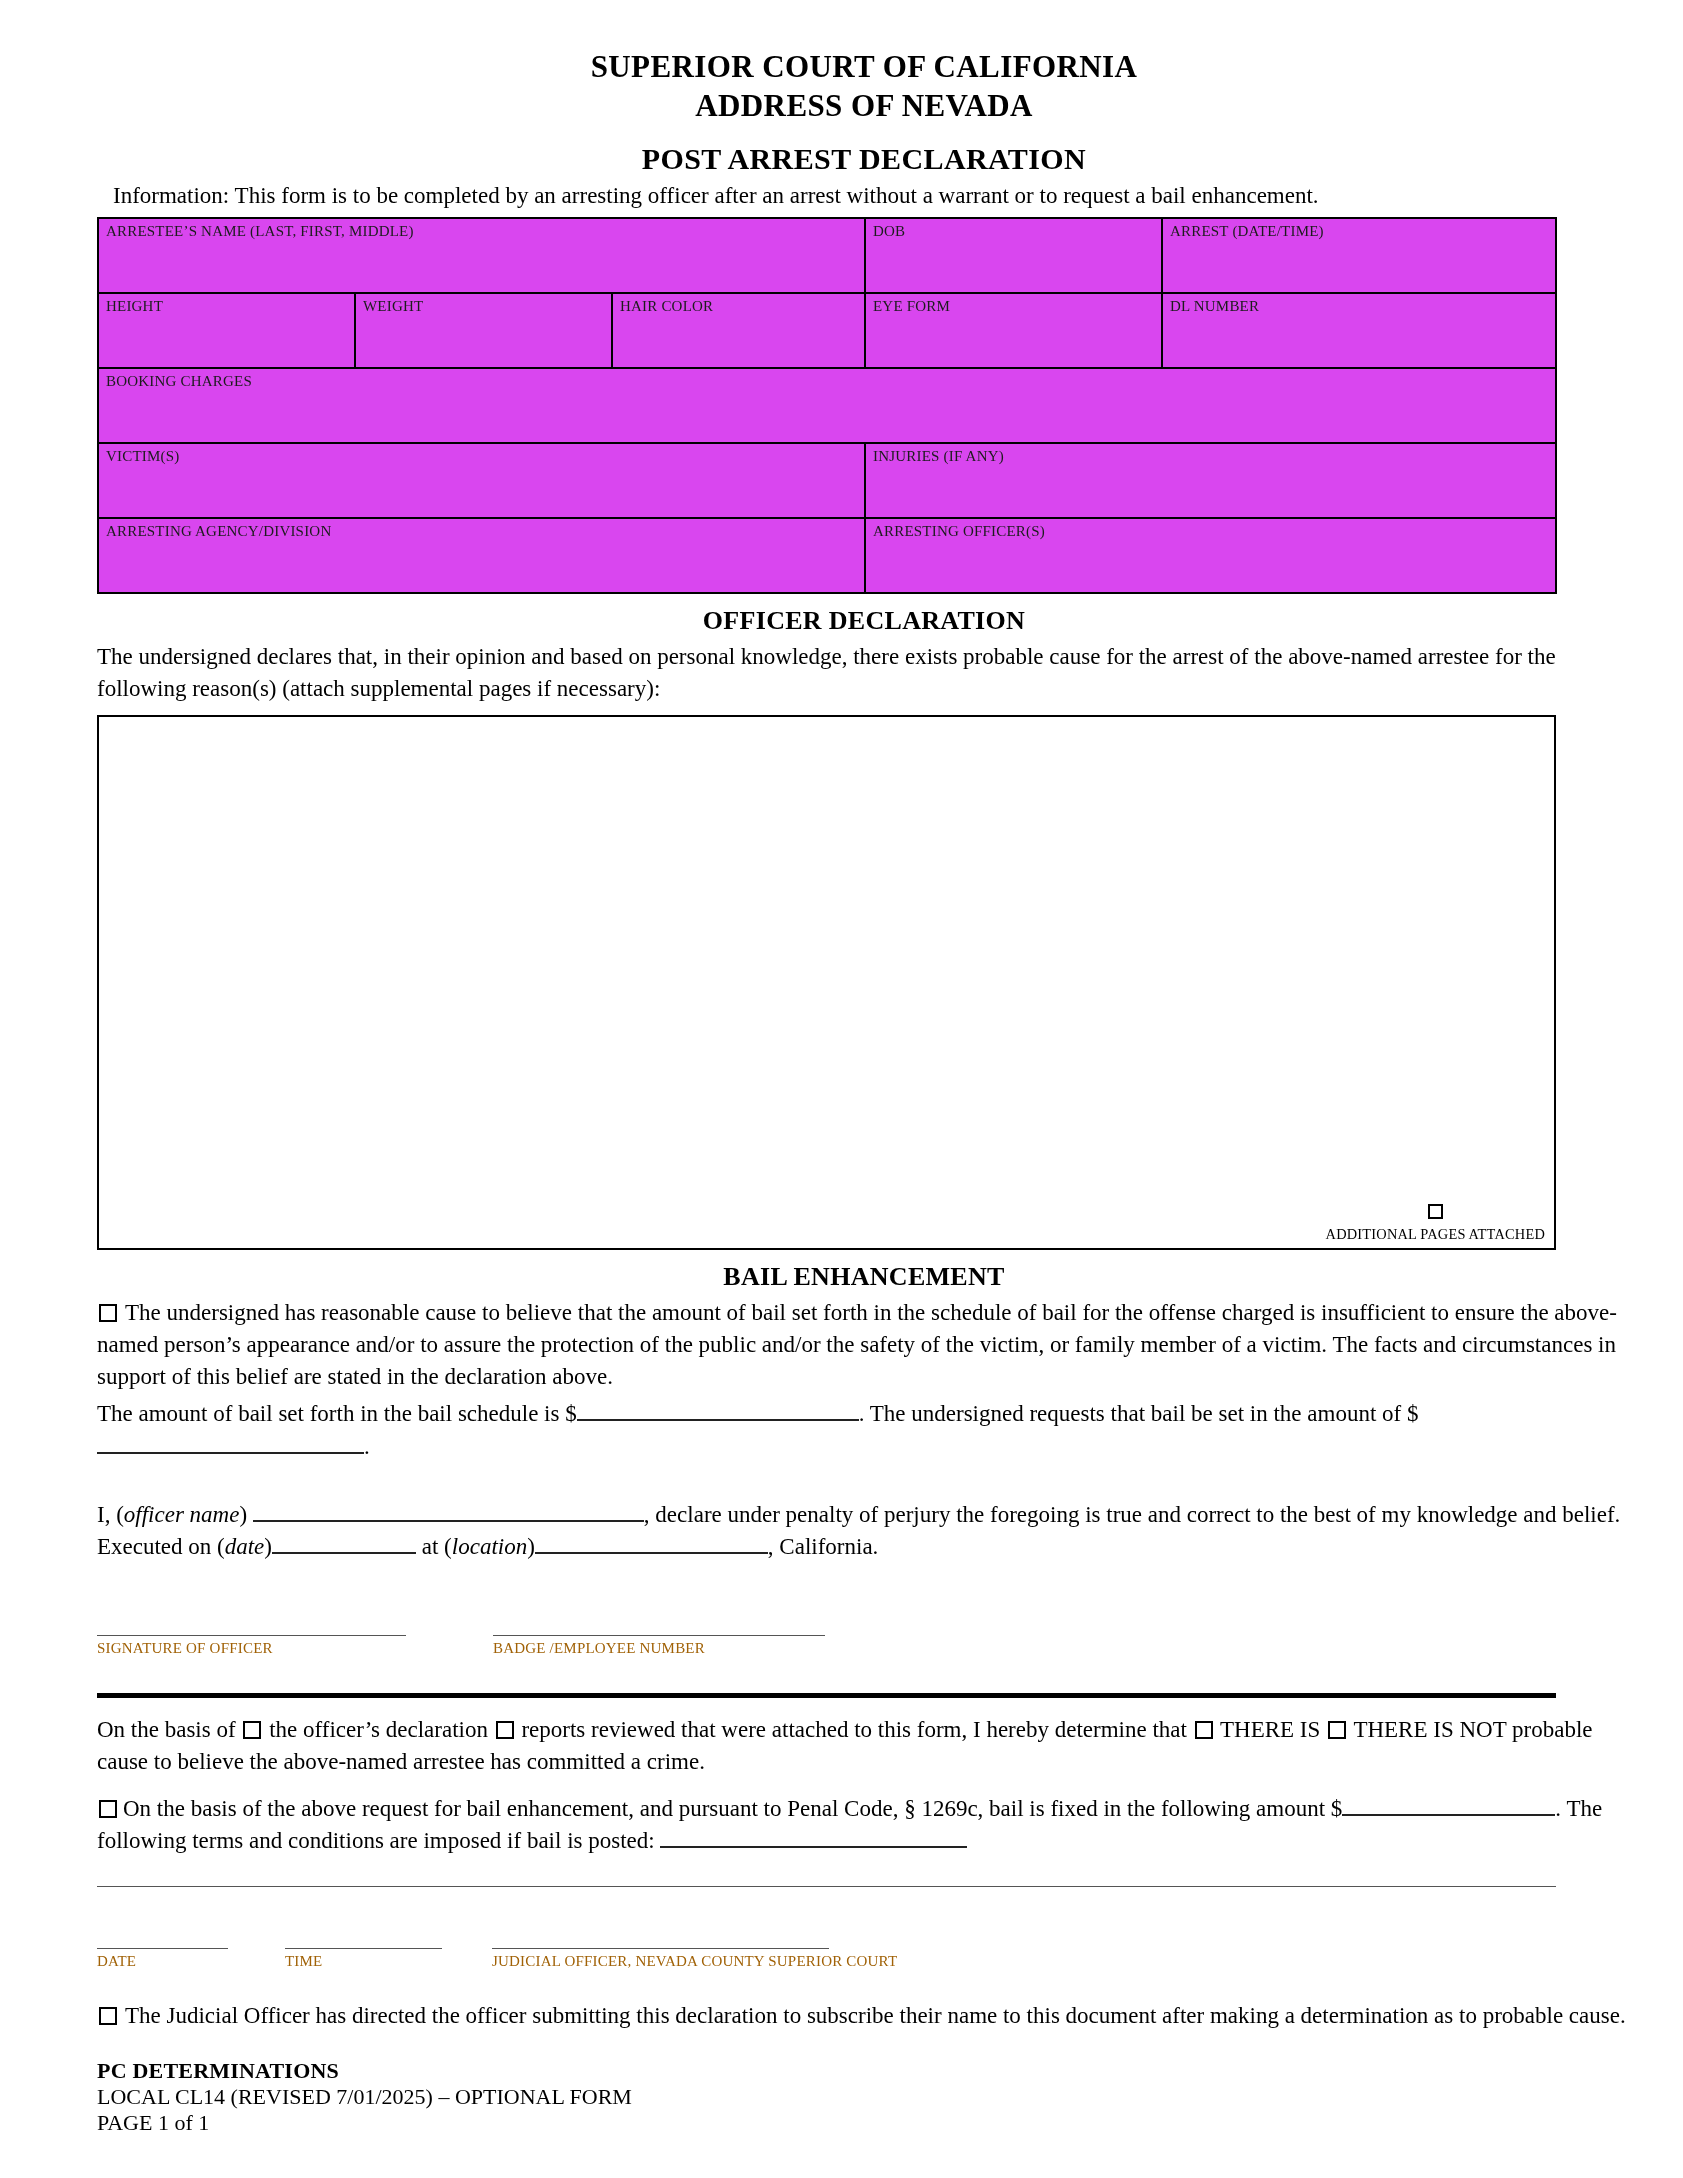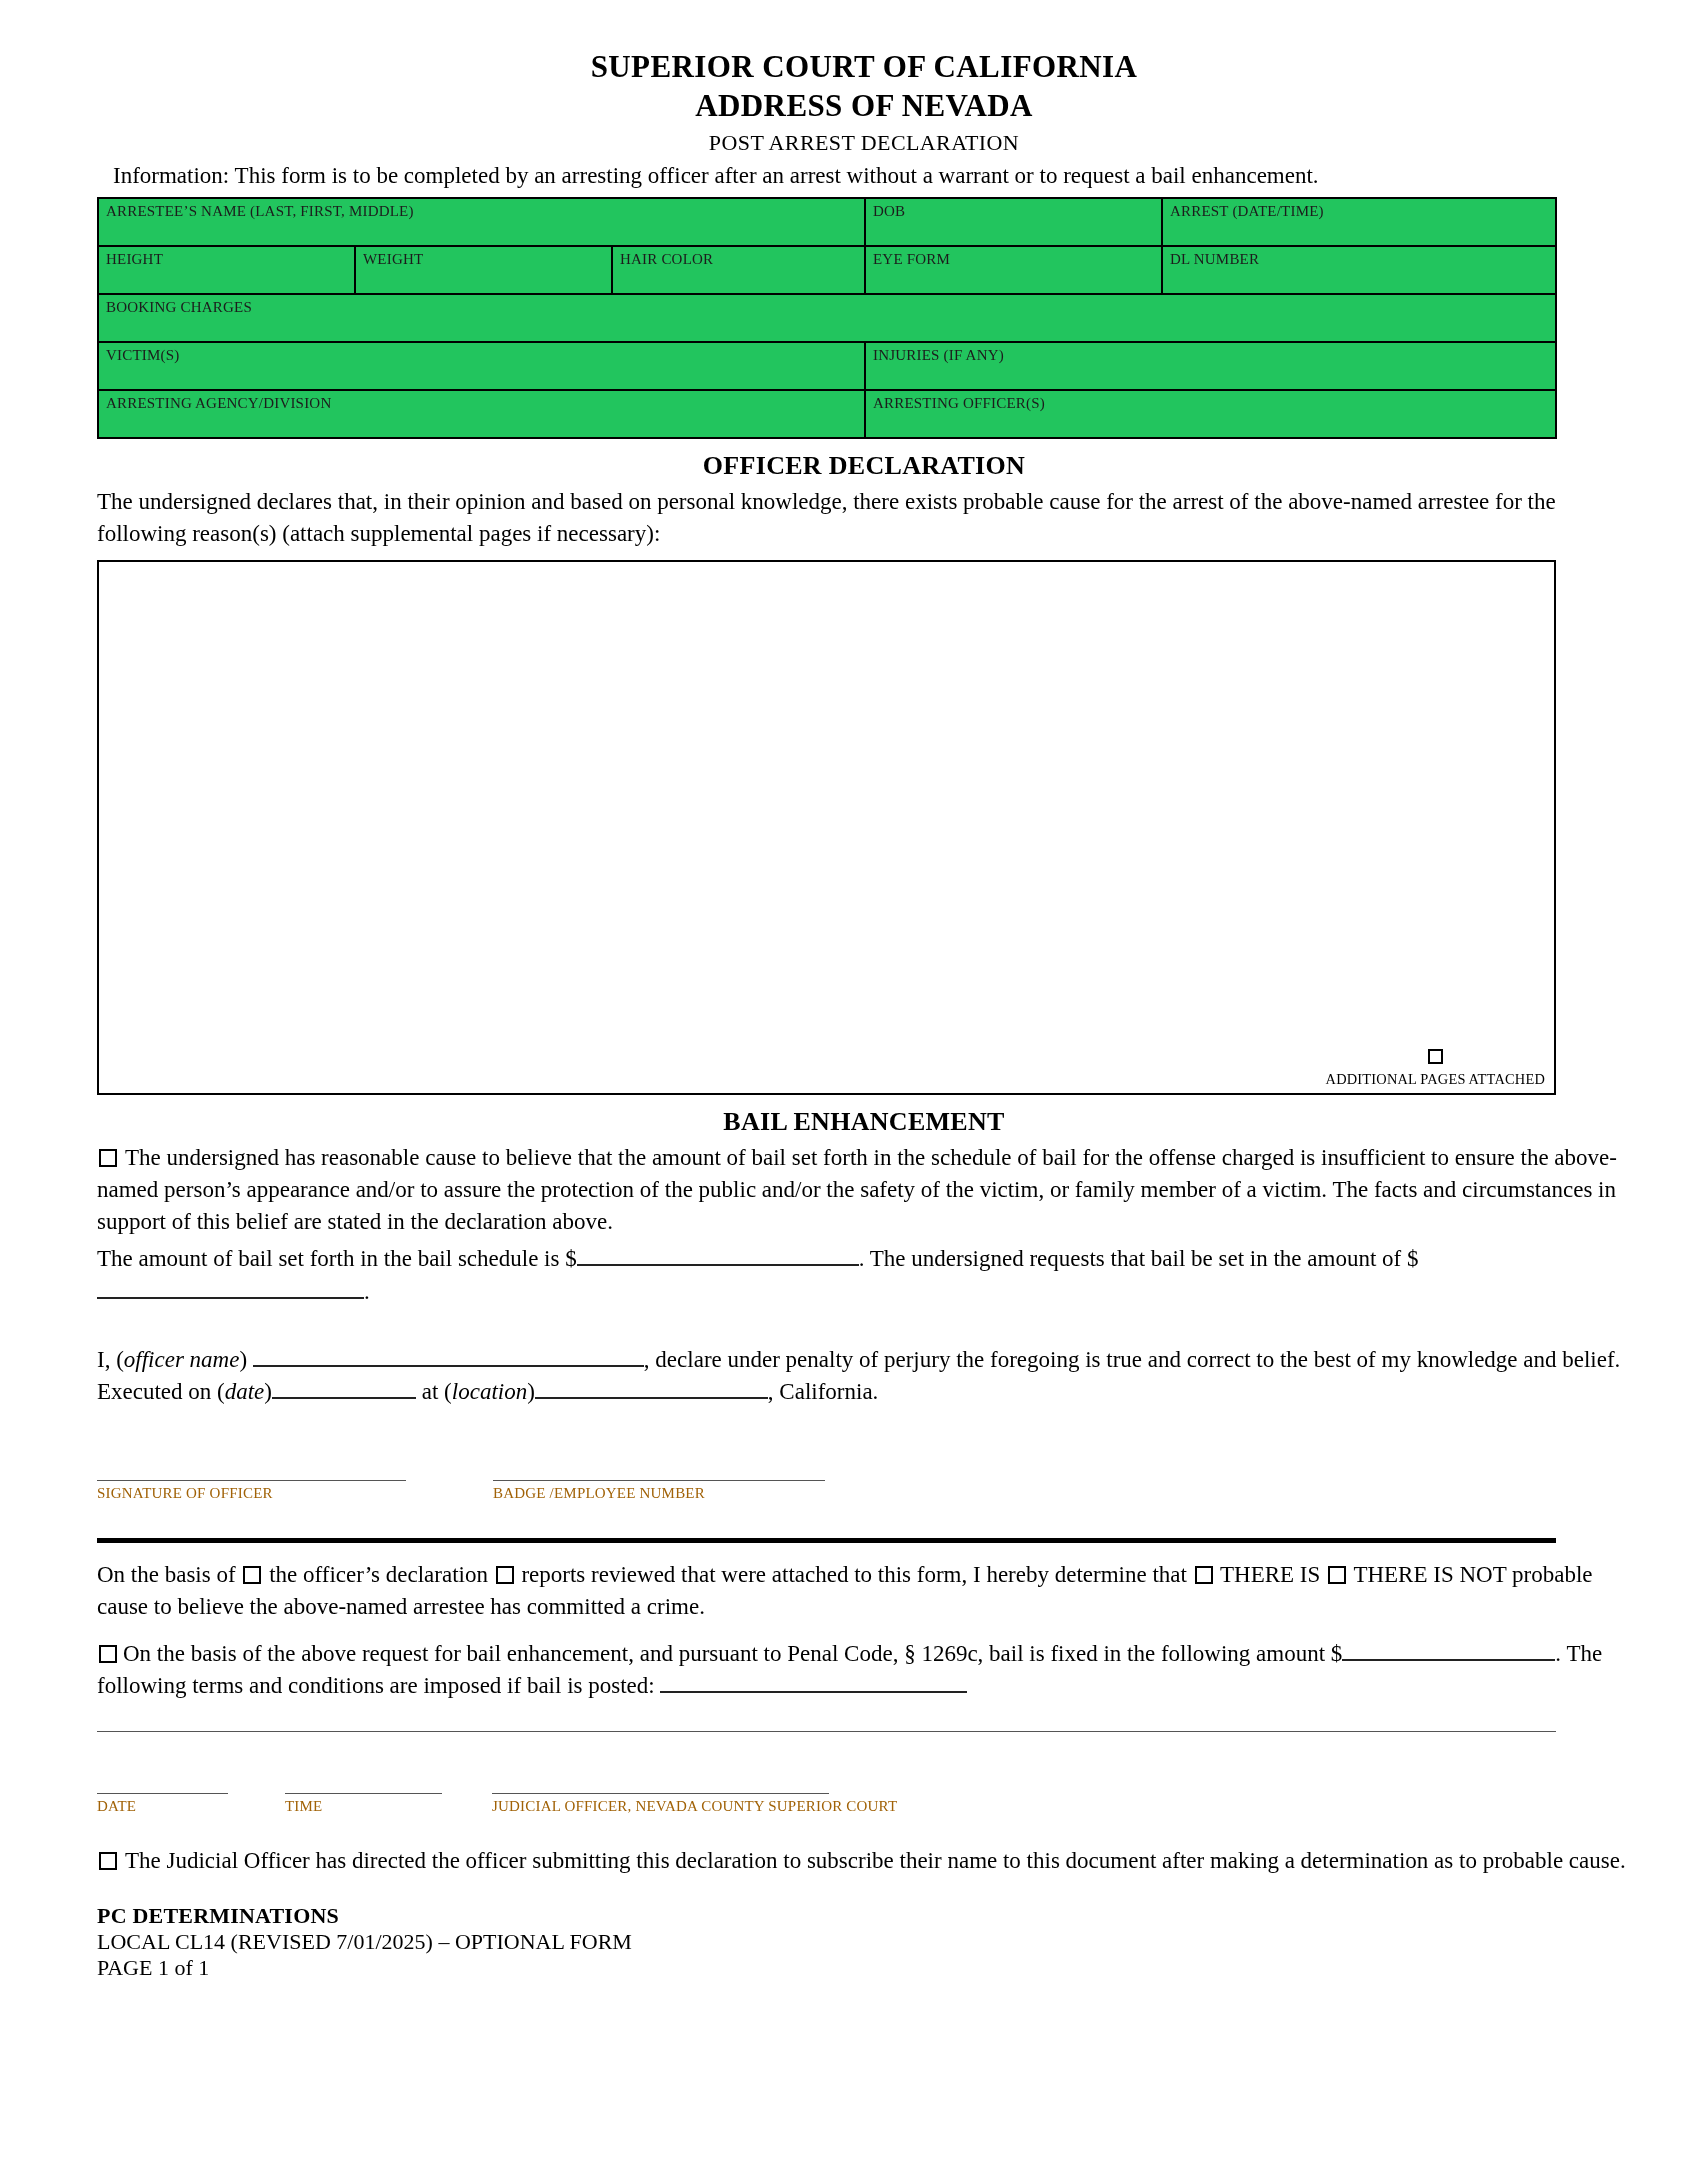--- a/index.html
+++ b/index.html
@@ -6,25 +6,25 @@
   html, body { background:#ffffff; }
   body {
     width:1683px; height:2178px;
     font-family:"Liberation Serif", serif;
     color:#000; overflow:hidden;
   }
   .page { padding:48px 52px 0 97px; }
 
   .center { text-align:center; }
   .title { font-size:31px; font-weight:bold; line-height:1.25; letter-spacing:0.4px; }
-  .form-title { font-size:22px; font-weight:normal; margin-top:4px; letter-spacing:0.4px; }
+  .form-title { font-size:30px; font-weight:bold; margin-top:16px; letter-spacing:0.4px; }
   .info-line { font-size:23px; margin-top:7px; padding-left:16px; }
 
   table.fields { width:1459px; border-collapse:collapse; margin-top:8px; table-layout:fixed; }
-  table.fields td { border:2px solid #000; vertical-align:top; padding:3px 7px; height:48px; background:#22c55e; }
+  table.fields td { border:2px solid #000; vertical-align:top; padding:3px 7px; height:75px; background:#d946ef; }
   .fl { font-size:15px; letter-spacing:0.2px; color:#1c1c1c; line-height:1.2; display:inline-block; }
 
   .sec-heading { font-size:26px; font-weight:bold; text-align:center; margin-top:12px; letter-spacing:0.3px; }
   .body-text { font-size:23px; line-height:1.4; margin-top:5px; }
   .it { font-style:italic; }
 
   .decl-box { border:2px solid #000; height:535px; margin-top:10px; position:relative; width:1459px; }
   .addl { position:absolute; right:9px; bottom:5px; font-size:14.4px; letter-spacing:0.2px; display:flex; align-items:center; gap:7px;flex-direction:column; }
 
   .cb { display:inline-block; width:18px; height:18px; border:2px solid #000; vertical-align:-2px; margin:0 2px; background:#fff; }

